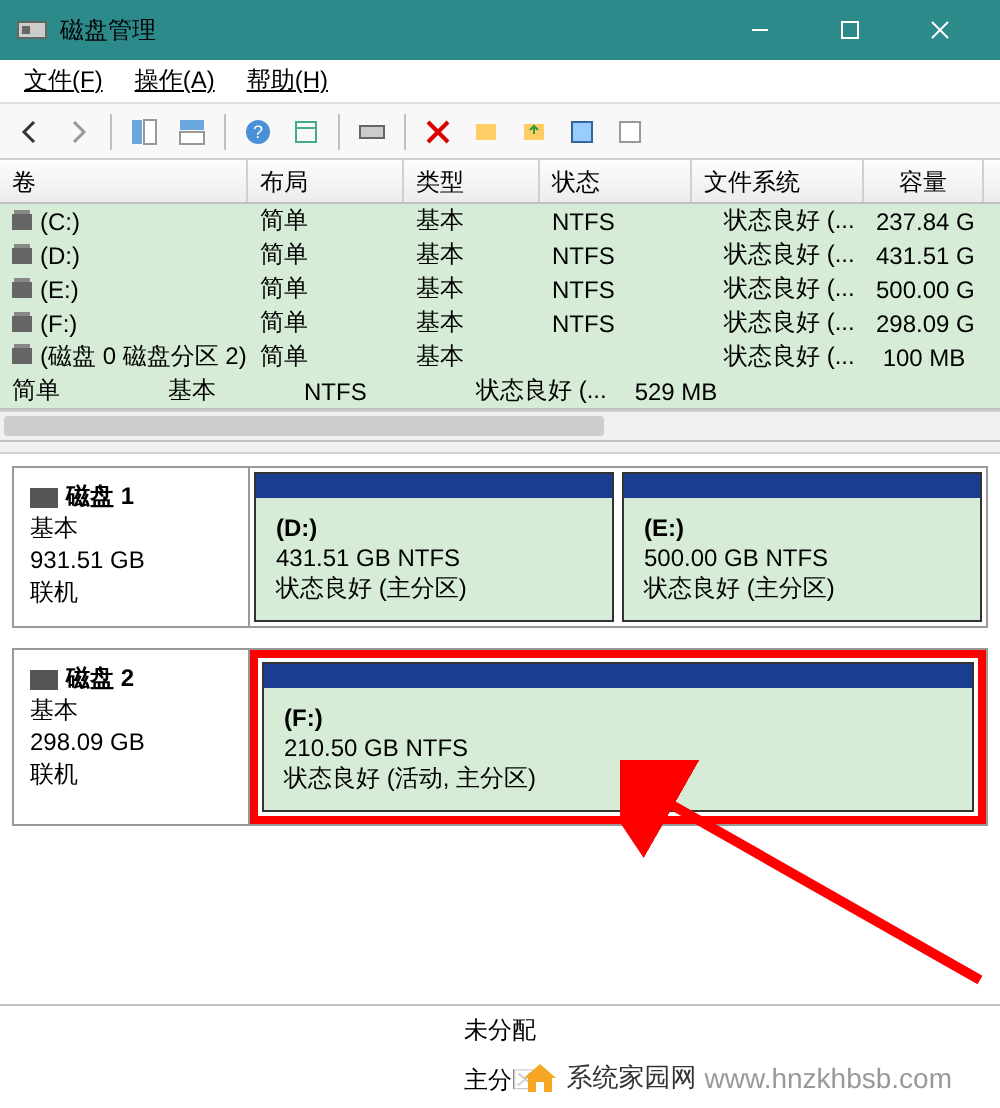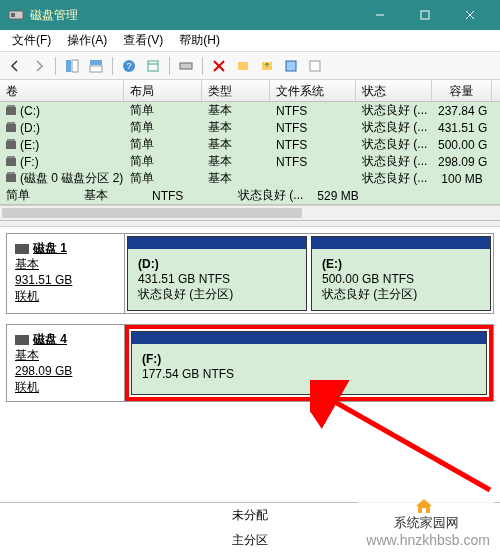--- a/index.html
+++ b/index.html
@@ -1,24 +1,24 @@
 <!DOCTYPE html>
 <html><head>
 <meta charset="utf-8">
 <style>
 * { box-sizing: border-box; margin: 0; padding: 0; font-family: "Microsoft YaHei", "SimSun", sans-serif; }
 body { width: 500px; height: 554px; background: #fff; overflow: hidden; position: relative; }
 
-.titlebar { height: 30px; background: #2d8a8a; color: #fef9c3; display: flex; align-items: center; padding: 0 8px; font-size: 12px; }
+.titlebar { height: 30px; background: #2d8a8a; color: #000000; display: flex; align-items: center; padding: 0 8px; font-size: 12px; }
 .titlebar .icon { width: 16px; height: 16px; margin-right: 6px; display: inline-flex; align-items: center; justify-content: center; }
 .titlebar .spacer { flex: 1; }
 .titlebar .win-btn { width: 45px; height: 30px; display: flex; align-items: center; justify-content: center; cursor: pointer; }
 
 .menubar { height: 22px; background: #fff; border-bottom: 1px solid #e0e0e0; display: flex; align-items: center; padding: 0 4px; font-size: 12px; }
-.menubar .menu-item { padding: 2px 8px; cursor: pointer; }
+.menubar .menu-item { padding: 2px 8px; cursor: pointer; text-decoration: underline; }
 
 .toolbar { height: 28px; background: #f8f8f8; border-bottom: 1px solid #d0d0d0; display: flex; align-items: center; padding: 0 4px; gap: 2px; }
 .toolbar .tbtn { width: 22px; height: 22px; display: flex; align-items: center; justify-content: center; cursor: pointer; border: 1px solid transparent; }
 .toolbar .sep { width: 1px; height: 18px; background: #c0c0c0; margin: 0 3px; }
 .toolbar svg { width: 14px; height: 14px; }
 
 .columns { height: 22px; background: linear-gradient(#fdfdfd, #ececec); border-bottom: 1px solid #c0c0c0; display: flex; font-size: 12px; }
 .columns .col { padding: 3px 6px; border-right: 1px solid #d0d0d0; overflow: hidden; white-space: nowrap; }
 
 .volumes { background: #d6ecd6; font-size: 12px; border-bottom: 1px solid #c0c0c0; }
@@ -26,38 +26,38 @@
 .volumes .cell { padding: 0 6px; overflow: hidden; white-space: nowrap; }
 .volumes .vol-icon { width: 10px; height: 8px; background: #666; display: inline-block; margin-right: 4px; position: relative; }
 .volumes .vol-icon::before { content: ''; position: absolute; top: -2px; left: 1px; width: 8px; height: 2px; background: #888; }
 .scrollbar-bottom { height: 16px; background: #f0f0f0; border-top: 1px solid #d0d0d0; border-bottom: 1px solid #c0c0c0; display: flex; }
 .scrollbar-bottom .thumb { flex: 0 0 60%; background: #cdcdcd; margin: 2px; border-radius: 2px; }
 
 .splitter { height: 6px; background: #f0f0f0; border-bottom: 1px solid #d0d0d0; cursor: row-resize; }
 
 .graphical { padding: 6px; font-size: 12px; overflow: hidden; }
 .disk-row { display: flex; margin-bottom: 10px; border: 1px solid #999; }
-.disk-info { width: 118px; padding: 6px 8px; border-right: 1px solid #999; text-decoration: underline; }
+.disk-info { width: 118px; padding: 6px 8px; border-right: 1px solid #999; }
 .disk-info .disk-icon { display: inline-block; width: 14px; height: 10px; background: #555; margin-right: 4px; vertical-align: middle; }
 .disk-info .disk-name { font-weight: bold; }
 .disk-info div { line-height: 16px; }
 .partitions { flex: 1; display: flex; }
 .partition { flex: 1; border: 1px solid #333; margin: 2px; display: flex; flex-direction: column; }
 .partition .p-header { height: 12px; background: #1a3d8f; }
 .partition .p-body { flex: 1; padding: 8px 10px; background: #d6ecd6; line-height: 15px; }
 .partition .p-body .p-letter { font-weight: bold; }
 
 .highlight-box { border: 4px solid #ff0000 !important; }
 
 .arrow-svg { position: absolute; pointer-events: none; }
 
 .legend { position: absolute; bottom: 32px; left: 0; right: 0; height: 20px; border-top: 1px solid #c0c0c0; background: #fff; display: flex; align-items: center; padding: 0 8px; font-size: 12px; gap: 4px; flex-direction: column; }
 .legend .swatch { width: 10px; height: 10px; display: inline-block; }
 
-.watermark { position: absolute; bottom: 4px; right: 6px; display: flex; align-items: center; font-size: 13px; color: #333; background: rgba(255,255,255,0.8); padding: 2px 4px; flex-direction: column; }
+.watermark { position: absolute; bottom: 4px; right: 20px; display: flex; align-items: center; font-size: 13px; color: #333; background: rgba(255,255,255,0.8); padding: 2px 4px; }
 .watermark .logo { width: 18px; height: 16px; margin-right: 4px; }
 .watermark .url { font-size: 14px; color: #999; margin-left: 4px; }
 
 .c-vol { width: 124px; }
 .c-lay { width: 78px; }
 .c-typ { width: 68px; }
 .c-fs  { width: 86px; }
 .c-st  { width: 76px; }
 .c-cap { width: 60px; text-align: center; }
 </style>
@@ -87,21 +87,20 @@
       <svg viewBox="0 0 10 10" width="10" height="10">
         <line x1="1" y1="1" x2="9" y2="9" stroke="#fff" stroke-width="1"></line>
         <line x1="9" y1="1" x2="1" y2="9" stroke="#fff" stroke-width="1"></line>
       </svg>
     </div>
 </div>
 
 <div class="menubar">
   <div class="menu-item">文件(F)</div>
   <div class="menu-item">操作(A)</div>
-  <div class="menu-item">查看(V)</div>
   <div class="menu-item">帮助(H)</div>
 </div>
 
 <div class="toolbar">
   <div class="tbtn">
       <svg viewBox="0 0 14 14">
         <path d="M9 2 L4 7 L9 12" fill="none" stroke="#333" stroke-width="1.5"></path>
       </svg>
     </div>
   <div class="tbtn">
@@ -168,22 +167,22 @@
       <svg viewBox="0 0 14 14">
         <rect x="2" y="2" width="10" height="10" fill="#fff" stroke="#999"></rect>
       </svg>
     </div>
 </div>
 
 <div class="columns">
   <div class="col c-vol">卷</div>
   <div class="col c-lay">布局</div>
   <div class="col c-typ">类型</div>
+  <div class="col c-st">状态</div>
   <div class="col c-fs">文件系统</div>
-  <div class="col c-st">状态</div>
   <div class="col c-cap">容量</div>
 </div>
 
 <div class="volumes" id="volume-list">
     <div class="row">
       <div class="cell c-vol"><span class="vol-icon"></span>(C:)</div>
       <div class="cell c-lay">简单</div>
       <div class="cell c-typ">基本</div>
       <div class="cell c-fs">NTFS</div>
       <div class="cell c-st">状态良好 (...</div>
@@ -257,31 +256,32 @@
           <div class="p-body">
             <div class="p-letter">(E:)</div>
             <div>500.00 GB NTFS</div>
             <div>状态良好 (主分区)</div>
           </div>
         </div>
       </div>
     </div>
     <div class="disk-row">
       <div class="disk-info">
-        <div><span class="disk-icon"></span><span class="disk-name">磁盘 4</span></div>
+        <div><span class="disk-icon"></span><span class="disk-name">磁盘 2</span></div>
         <div>基本</div>
         <div>298.09 GB</div>
         <div>联机</div>
       </div>
       <div class="partitions highlight-box">
         <div class="partition">
           <div class="p-header"></div>
           <div class="p-body">
             <div class="p-letter">(F:)</div>
-            <div>177.54 GB NTFS</div>
+            <div>210.50 GB NTFS</div>
+            <div>状态良好 (活动, 主分区)</div>
           </div>
         </div>
       </div>
     </div>
   </div>
 
 <div class="legend">
   <span class="swatch" style="background:#000"></span>
   <span>未分配</span>
   <span class="swatch" style="background:#1a3d8f; margin-left:6px;"></span>

